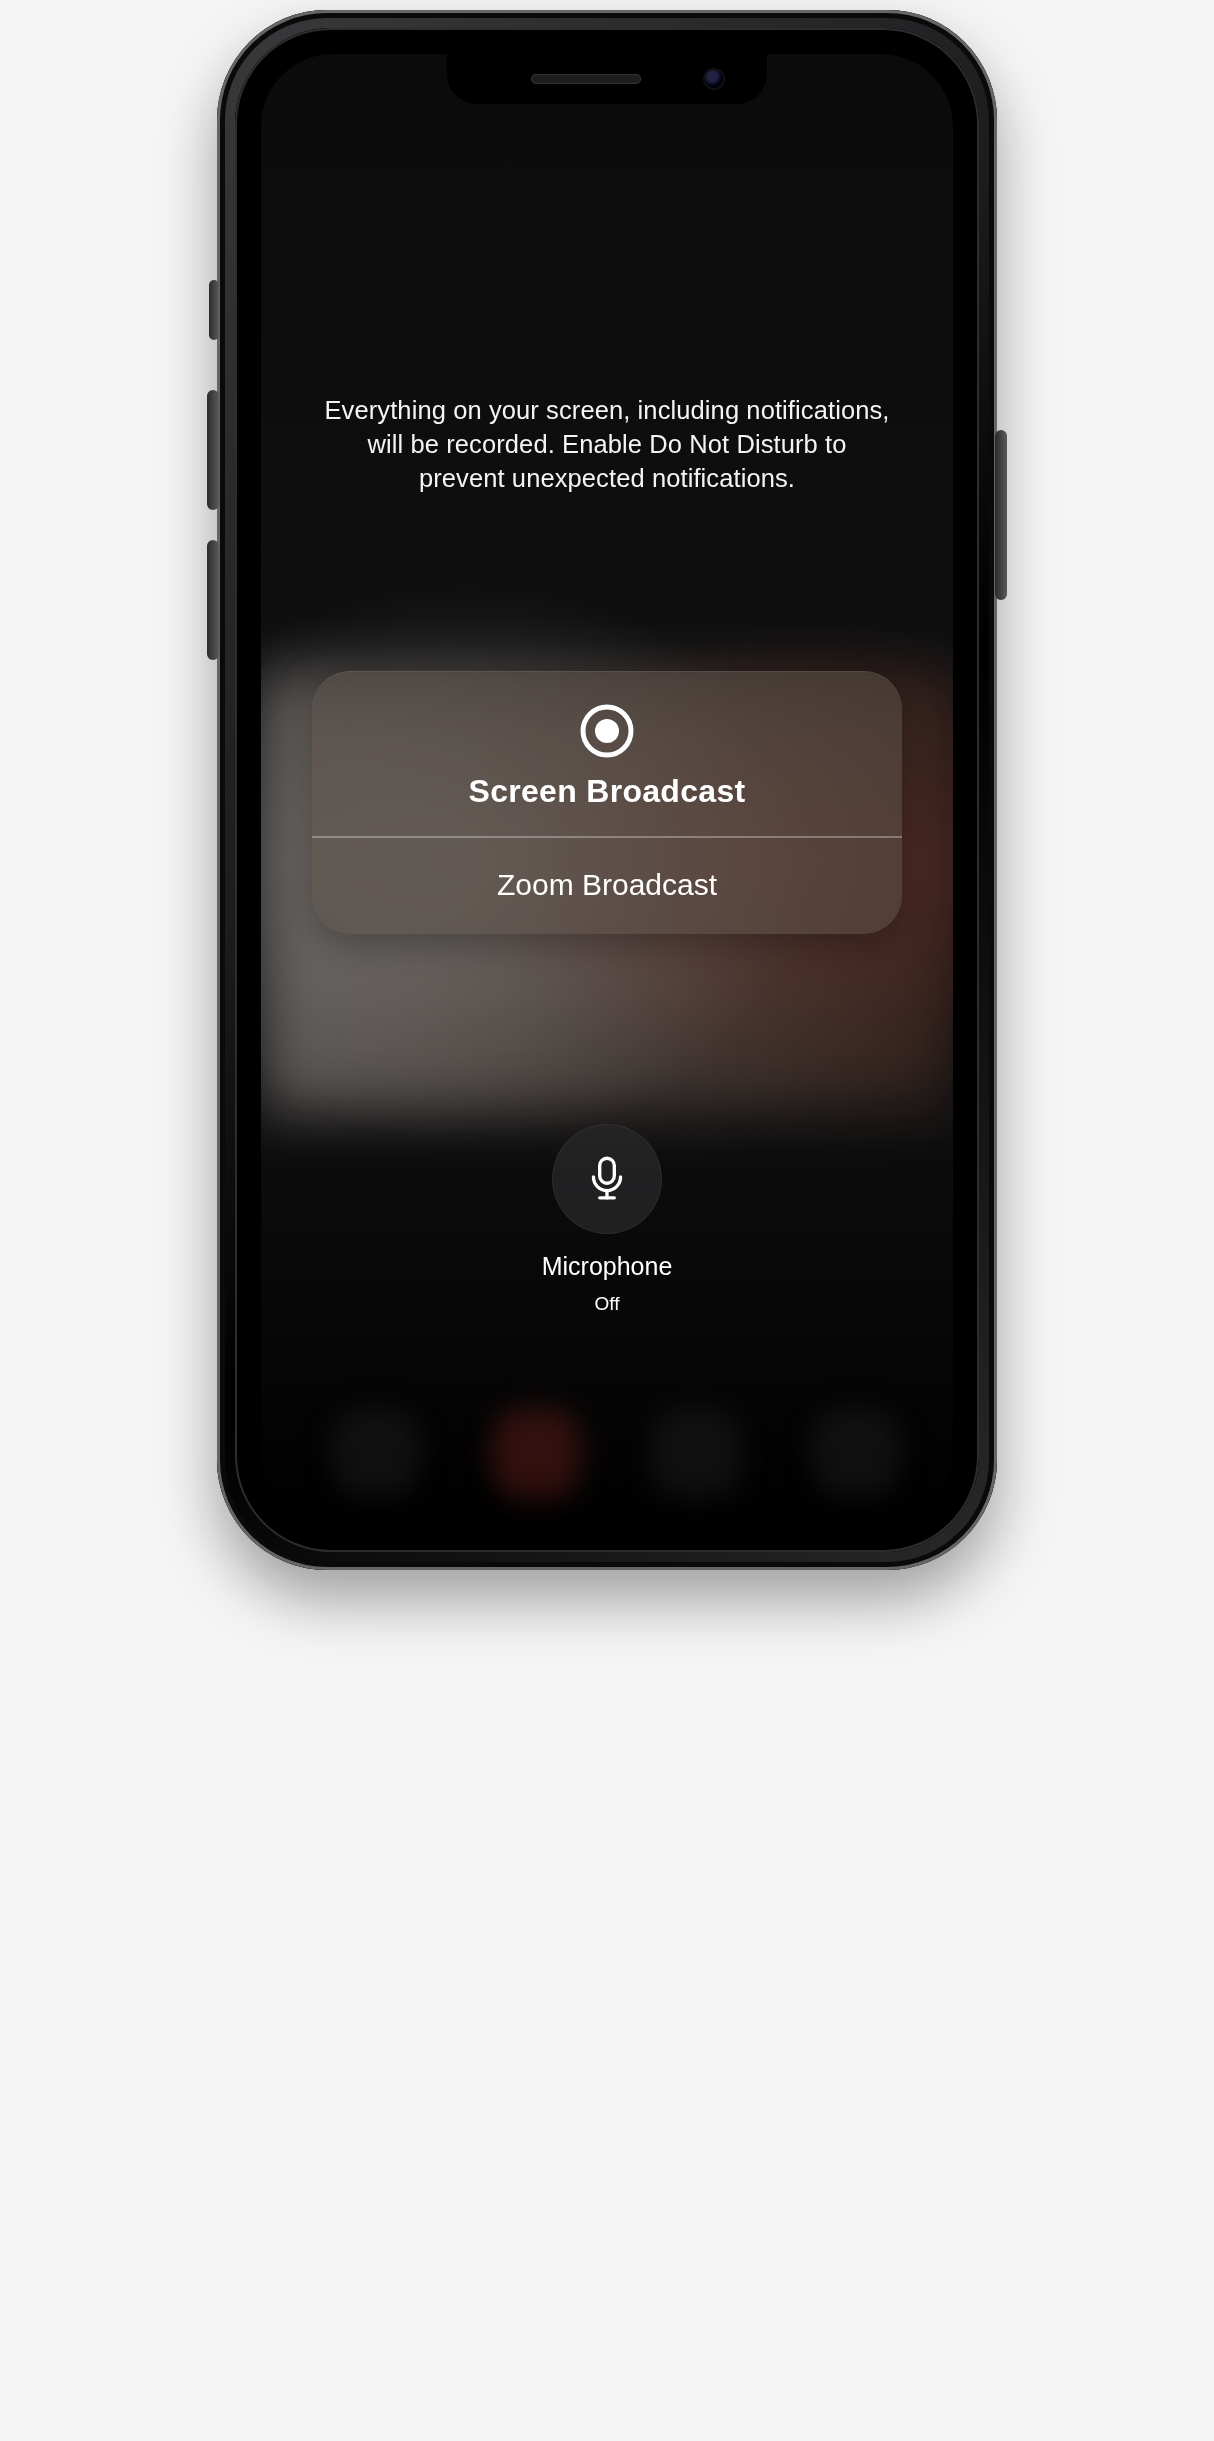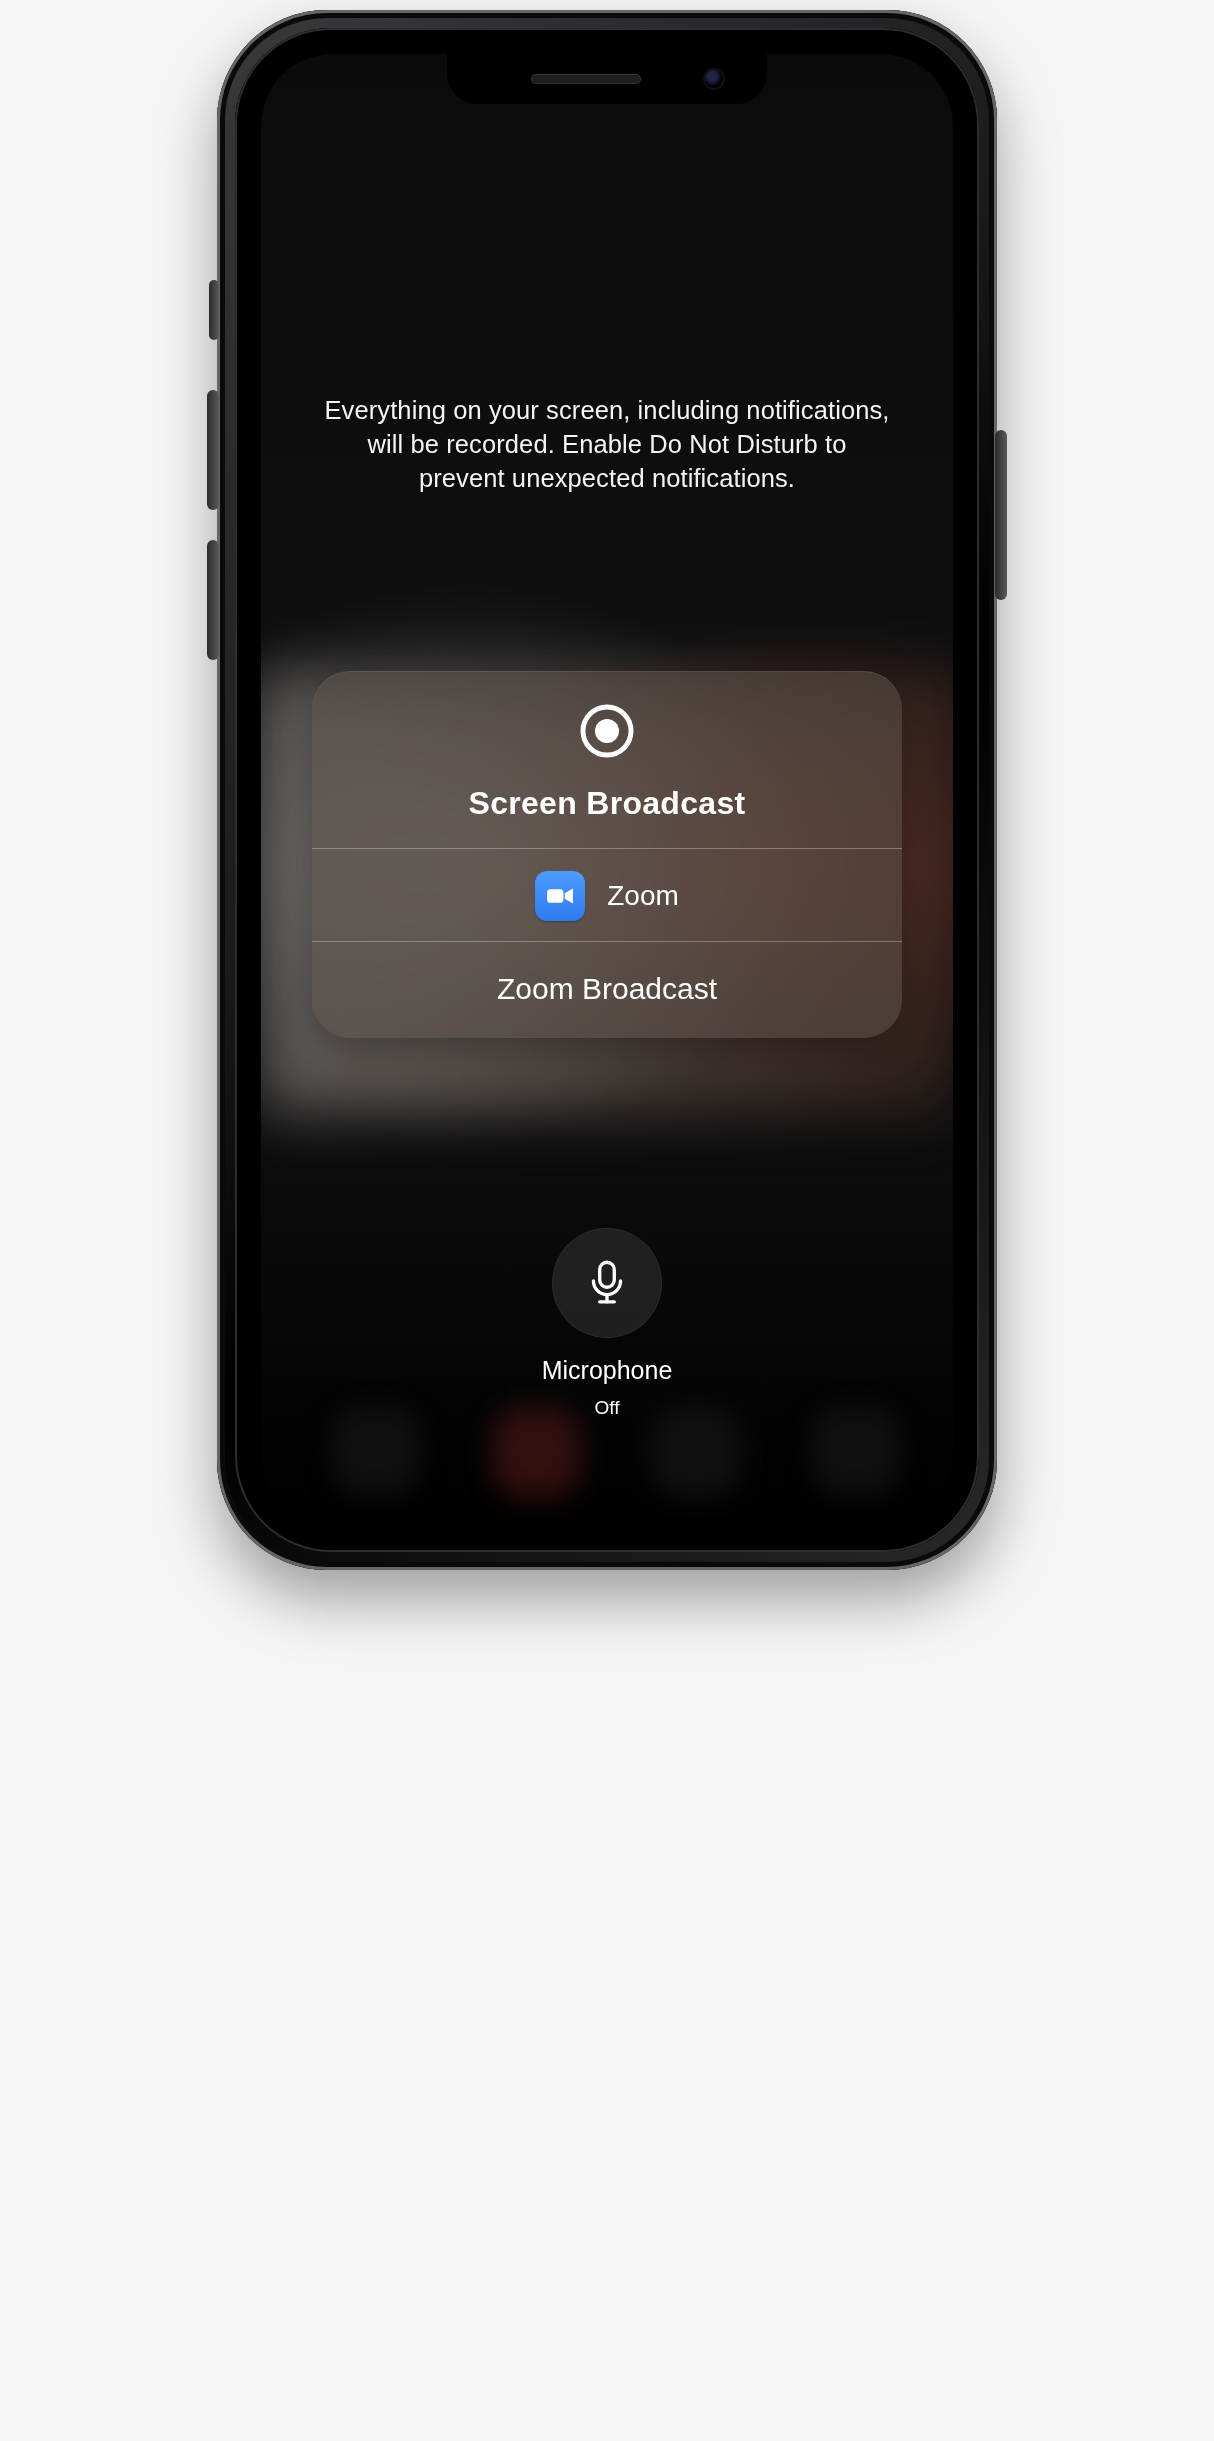--- a/index.html
+++ b/index.html
@@ -144,21 +144,20 @@
       border-radius: 38px;
       background: rgba(90,78,72,.56);
       backdrop-filter: blur(20px);
       overflow: hidden;
       box-shadow: 0 1px 0 rgba(255,255,255,.08) inset,
                   0 10px 40px rgba(0,0,0,.35);
     }
     .card-header {
       display:flex; flex-direction:column; align-items:center;
       padding: 32px 0 26px;
-      gap: 12px;
     }
     .rec-icon {
       width:56px; height:56px;
       display:flex; align-items:center; justify-content:center;
     }
     .title {
       margin-top: 14px;
       font-size: 32px;
       font-weight: 600;
       letter-spacing:.3px;
@@ -225,29 +224,20 @@
             <svg viewBox="0 0 56 56" width="56" height="56">
               <circle cx="28" cy="28" r="24" fill="none" stroke="#fff" stroke-width="5"></circle>
               <circle cx="28" cy="28" r="12" fill="#fff"></circle>
             </svg>
           </span>
           <span class="title">Screen Broadcast</span>
         </div>
 
         <div class="divider"></div>
 
-        <div class="app-row">
-          <span class="zoom-icon">
-            <svg viewBox="0 0 50 50" width="34" height="34">
-              <rect x="6" y="15" width="24" height="20" rx="5" fill="#fff"></rect>
-              <path d="M32 21 L44 14 V36 L32 29 Z" fill="#fff"></path>
-            </svg>
-          </span>
-          <span class="app-name">Zoom</span>
-        </div>
 
         <div class="divider"></div>
 
         <div class="start-row">
           <span>Zoom Broadcast</span>
         </div>
       </div>
 
       <div class="mic-wrap">
         <div class="mic-btn">

